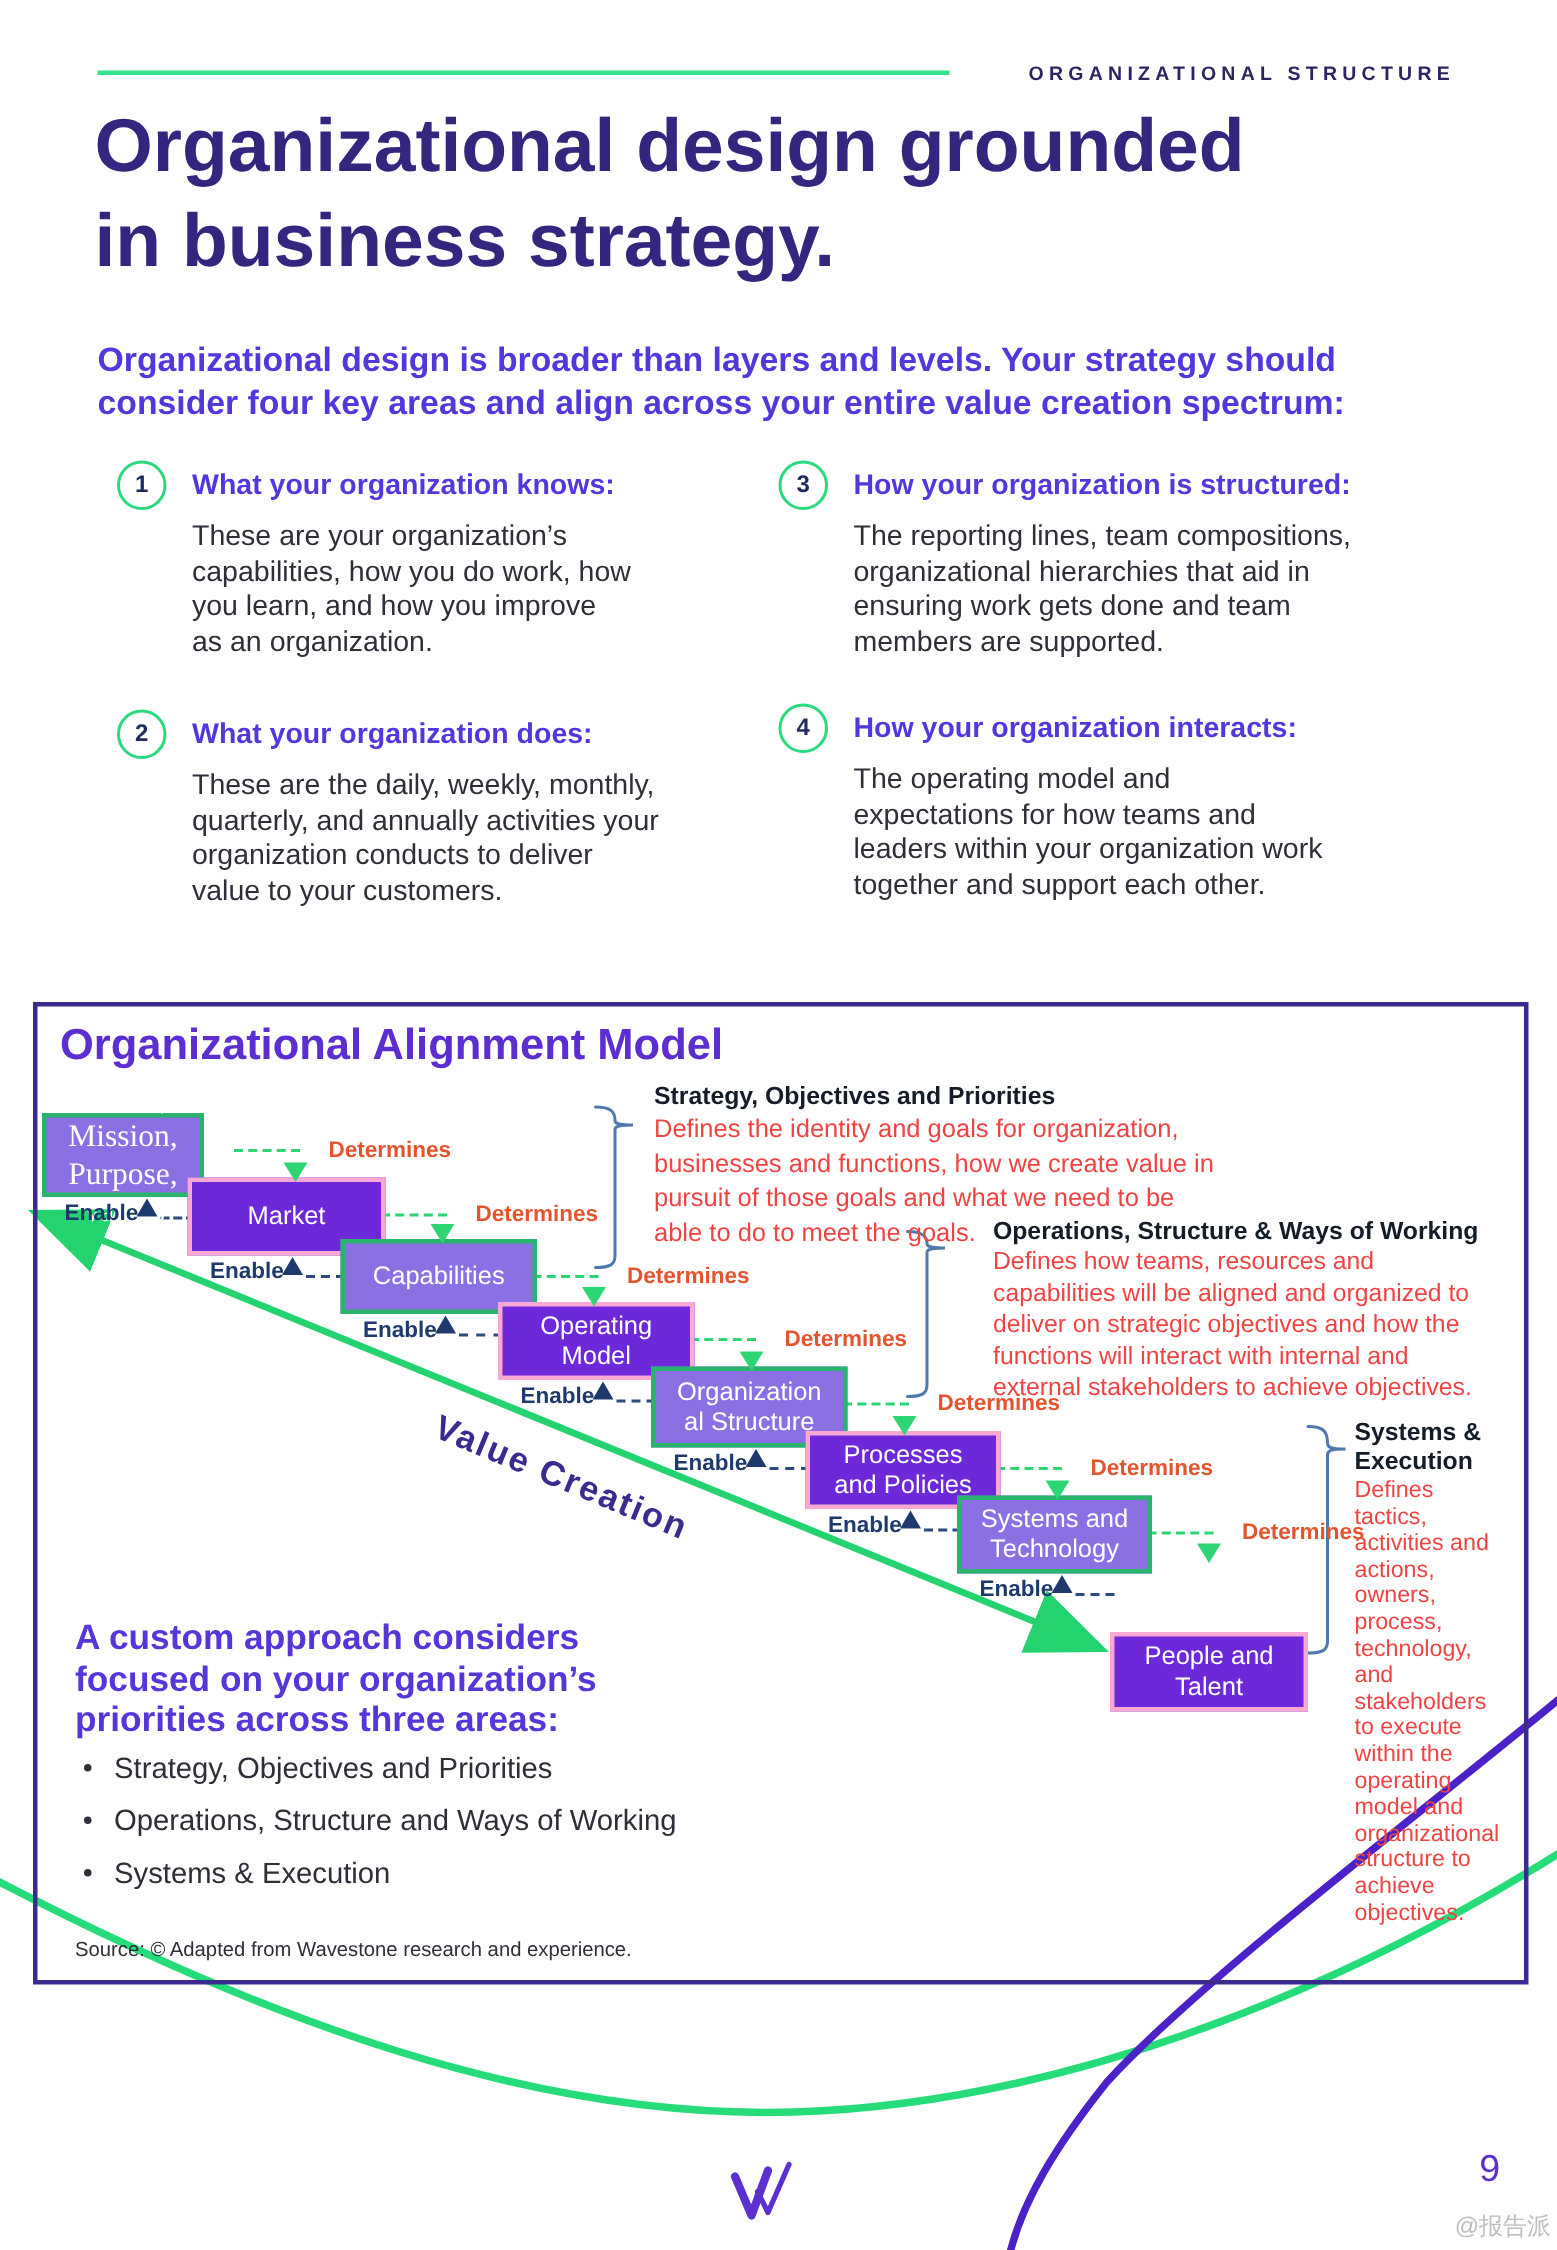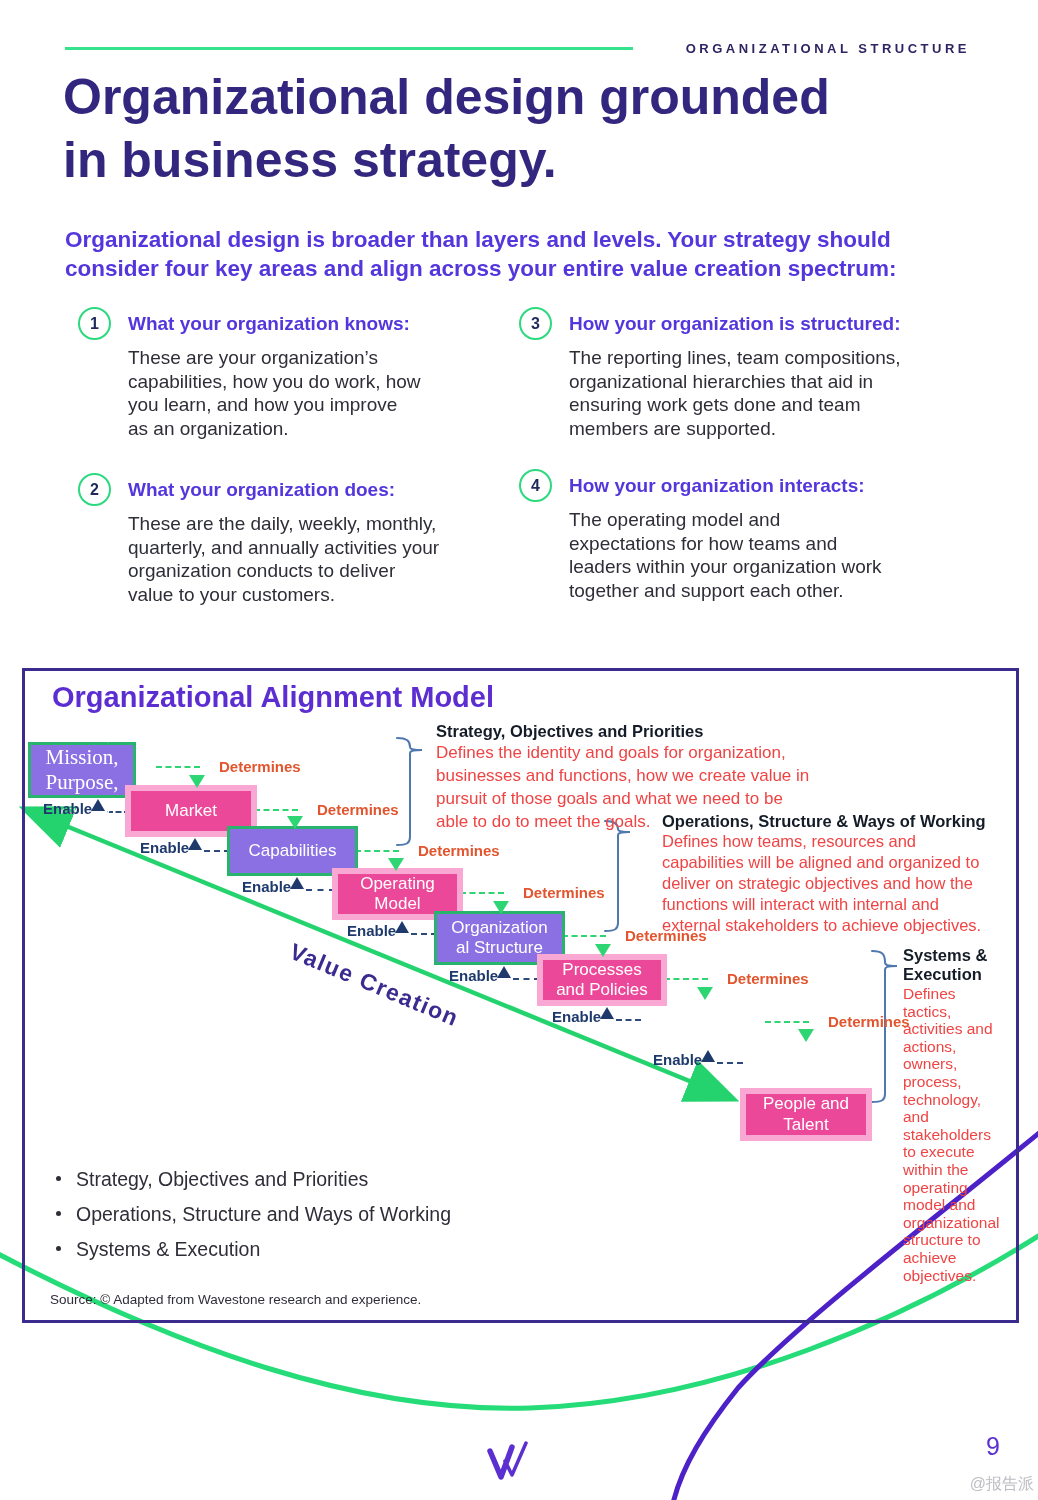--- a/index.html
+++ b/index.html
@@ -19,26 +19,26 @@
   .ka{width:420px;}
   .ka-circle{position:absolute;left:0;top:0;width:33px;height:33px;border:2px solid #2bd97e;
              border-radius:50%;box-sizing:border-box;display:flex;align-items:center;justify-content:center;
              font-size:16px;font-weight:bold;color:#1f2a5c;background:#fff;}
   .ka-head{position:absolute;left:50px;top:6px;width:370px;font-size:19px;font-weight:bold;color:#5436dd;}
   .ka-body{position:absolute;left:50px;top:39px;width:390px;font-size:19px;line-height:23.5px;color:#2e2e38;}
 
   
   .panel{left:22px;top:668px;width:991px;height:649px;border:3px solid #3c2b8f;box-sizing:content-box;
          background:transparent;z-index:2;}
-  .panel-title{left:40px;top:681px;font-size:29px;font-weight:bold;color:#5c2ed2;z-index:3;margin-left:12px;}
+  .panel-title{left:40px;top:681px;font-size:29px;font-weight:bold;color:#5c2ed2;z-index:3;}
 
   .step{position:absolute;display:flex;align-items:center;justify-content:center;text-align:center;
         color:#ffffff;white-space:pre-line;z-index:3;line-height:1.18;box-sizing:border-box;font-weight:500;}
   .step.light{background:#8b70e4;border:3px solid #28b46c;}
-  .step.dark{background:#ec4899;border:6px solid #f9a8d4;}
+  .step.dark{background:#6d28d9;border:3px solid #f9a8d4;}
 
   .det-dash{position:absolute;border-top:2px dashed #2ed673;z-index:2;}
   .det-tri{position:absolute;width:0;height:0;border-left:8px solid transparent;
            border-right:8px solid transparent;border-top:13px solid #2ed673;z-index:4;}
   .det-label{position:absolute;color:#e2552e;font-size:15px;font-weight:bold;z-index:4;}
   .en-label{position:absolute;color:#1e3a6d;font-size:15px;font-weight:bold;z-index:4;}
   .en-tri{position:absolute;width:0;height:0;border-left:7px solid transparent;
           border-right:7px solid transparent;border-bottom:12px solid #1e3a6d;z-index:4;}
   .en-dash{position:absolute;border-top:2px dashed #2c4a7c;z-index:2;}
 
@@ -143,20 +143,22 @@
 Purpose,
 Values</div>
   <div class="step dark" style="left:125px;top:785px;width:132px;height:52px;font-size:17px;">Market</div>
   <div class="step light" style="left:227px;top:826px;width:131px;height:50px;font-size:17px;">Capabilities</div>
   <div class="step dark" style="left:332px;top:868px;width:131px;height:52px;font-size:17px;">Operating
 Model</div>
   <div class="step light" style="left:434px;top:911px;width:131px;height:54px;font-size:17px;">Organization
 al Structure</div>
   <div class="step dark" style="left:537px;top:954px;width:130px;height:52px;font-size:17px;">Processes
 and Policies</div>
+  <div class="step light" style="left:638px;top:997px;width:130px;height:52px;font-size:17px;">Systems and
+Technology</div>
   <div class="step dark" style="left:740px;top:1088px;width:132px;height:53px;font-size:17px;">People and
 Talent</div>
 
   <div class="det-dash" style="left:156px;top:766px;width:44px;"></div>
   <div class="det-tri" style="left:189px;top:775px;"></div>
   <div class="det-label" style="left:219px;top:758px;">Determines</div>
 
   <div class="det-dash" style="left:254px;top:809px;width:44px;"></div>
   <div class="det-tri" style="left:287px;top:816px;"></div>
   <div class="det-label" style="left:317px;top:801px;">Determines</div>
@@ -237,20 +239,23 @@
 stakeholders
 to execute
 within the
 operating
 model and
 organizational
 structure to
 achieve
 objectives.</div>
 
+  <div class="abs custom-head preline">A custom approach considers
+focused on your organization’s
+priorities across three areas:</div>
   <div class="abs bullets">
     <div class="bullet-row">
       <span class="bullet-dot"></span>
       <span class="bullet-text">Strategy, Objectives and Priorities</span>
     </div>
     <div class="bullet-row">
       <span class="bullet-dot"></span>
       <span class="bullet-text">Operations, Structure and Ways of Working</span>
     </div>
     <div class="bullet-row">

